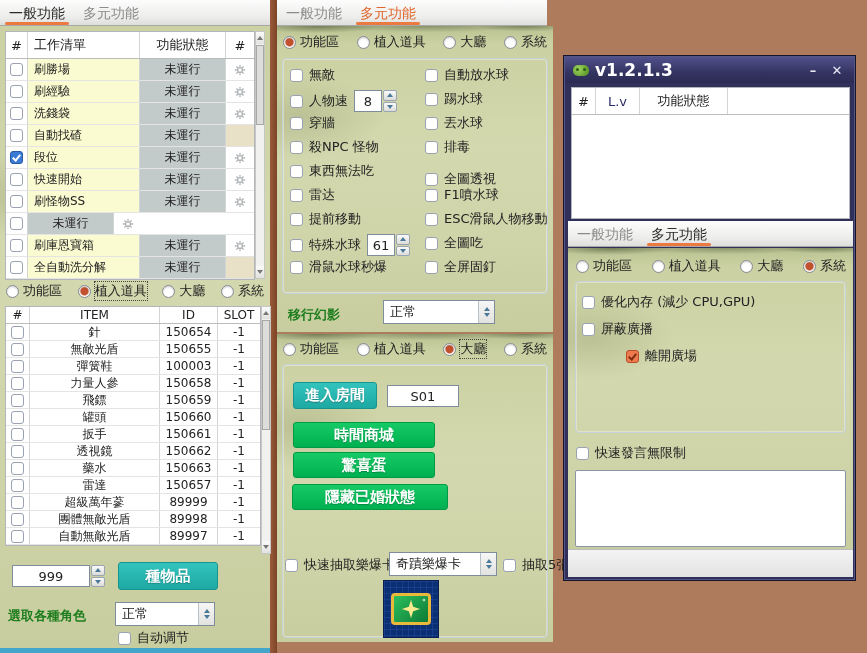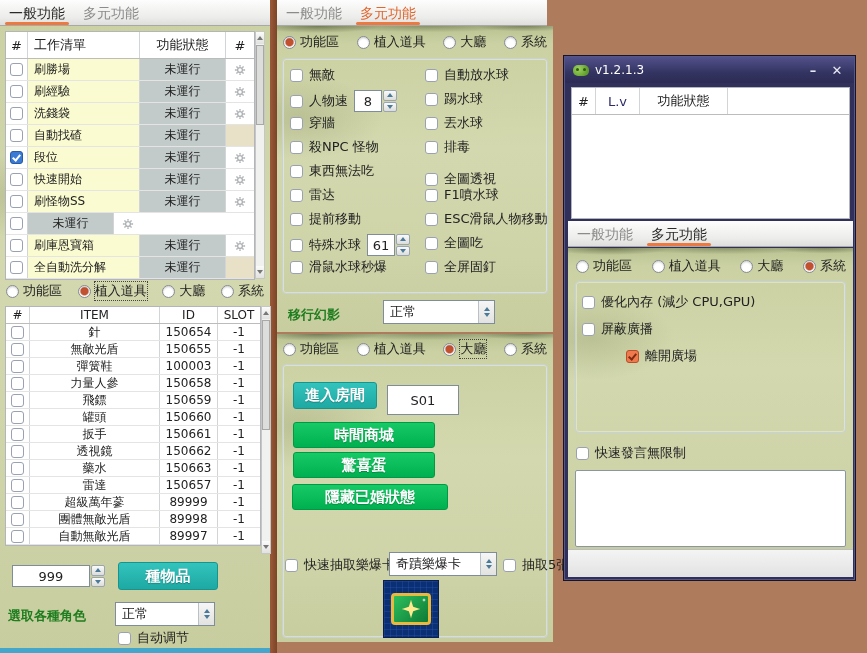--- a/index.html
+++ b/index.html
@@ -82,21 +82,21 @@
 .sbtn+.sbtn{margin-top:1px}
 .dd{display:inline-flex;height:24px;background:#fff;border:1px solid #7f8c99;align-items:center}
 .ddval{flex:1;padding-left:6px;font-size:13px;white-space:nowrap}
 .ddbtns{width:16px;align-self:stretch;border-left:1px solid #b8c0c8;display:flex;flex-direction:column;align-items:center;justify-content:center;gap:2px;background:linear-gradient(#f6f6f6,#e2e2e0)}
 .textinput{position:absolute;background:#fff;border:1px solid #7f8c99;display:flex;align-items:center;justify-content:center;font-size:13px}
 .glabel{color:#1e7d1e;font-weight:bold;font-size:13px;position:absolute;white-space:nowrap}
 .groupbox{position:absolute;border:1px solid #c6d2da;border-radius:4px;box-shadow:inset 0 0 0 1px rgba(255,255,255,.35)}
 
 .rwin{position:absolute;left:563px;top:55px;width:293px;height:526px;background:#30305a;border:1px solid #14142a;box-shadow:inset 0 0 0 1px #565687;z-index:2}
 .titlebar{position:absolute;left:1px;top:1px;right:1px;height:26px;background:linear-gradient(#51518b,#343462 60%,#2b2b54);display:flex;align-items:center;padding:0 8px;gap:6px}
-.title{color:#fff;font-weight:normal;font-size:12px;flex:1}
+.title{color:#fff;font-weight:bold;font-size:17px;flex:1}
 .winbtn{color:#e8e8f4;font-size:13px;width:18px;text-align:center;font-weight:bold}
 .gamepad{width:16px;height:11px;border-radius:5px;background:radial-gradient(circle at 35% 35%,#9ed45e,#5f9c2c 75%);position:relative;flex:none}
 .gamepad::before,.gamepad::after{content:"";position:absolute;top:3px;width:3px;height:3px;border-radius:50%;background:#2e5a14}
 .gamepad::before{left:3px}.gamepad::after{right:3px}
 .acct-body{position:absolute;left:0;right:0;top:27px;bottom:0;background:#fff}
 .tabs-right{left:4px;top:165px;width:285px}
 .olive-right{position:absolute;left:4px;top:192px;width:285px;height:301px}
 .statusbar{position:absolute;left:4px;top:493px;width:285px;height:28px;background:linear-gradient(#f4f4f4,#e2e2e2);border-top:1px solid #bdbdbd}
 .bigtext{position:absolute;background:#fff;border:1px solid #8a96a4;border-radius:2px}
 
@@ -579,21 +579,21 @@
         <span class="rdot on"></span>
         <span class="rlabel">大廳</span>
       </label>
       <label class="radio">
         <span class="rdot"></span>
         <span class="rlabel">系統</span>
       </label>
     </div>
   <div class="groupbox" style="left:5px;top:30px;width:266px;height:274px"></div>
   <div class="btn teal" style="left:16px;top:48px;width:84px;height:27px">進入房間</div>
-  <div class="textinput" style="left:110px;top:51px;width:72px;height:30px">S01</div>
+  <div class="textinput" style="left:110px;top:51px;width:72px;height:22px">S01</div>
   <div id="lobby-buttons">
       <div class="btn green" style="left: 16px; top: 88px; width: 142px; height: 26px;">時間商城</div>
       <div class="btn green" style="left: 16px; top: 118px; width: 142px; height: 26px;">驚喜蛋</div>
       <div class="btn green" style="left: 15px; top: 150px; width: 156px; height: 26px;">隱藏已婚狀態</div>
     </div>
   <div class="chkrow" style="left:8px;top:222px">
     <span class="cb"></span>
     <span>快速抽取樂爆卡</span>
   </div>
   <div id="card-dd" style="position:absolute;left:112px;top:218px"><span class="dd" style="width: 108px;">

